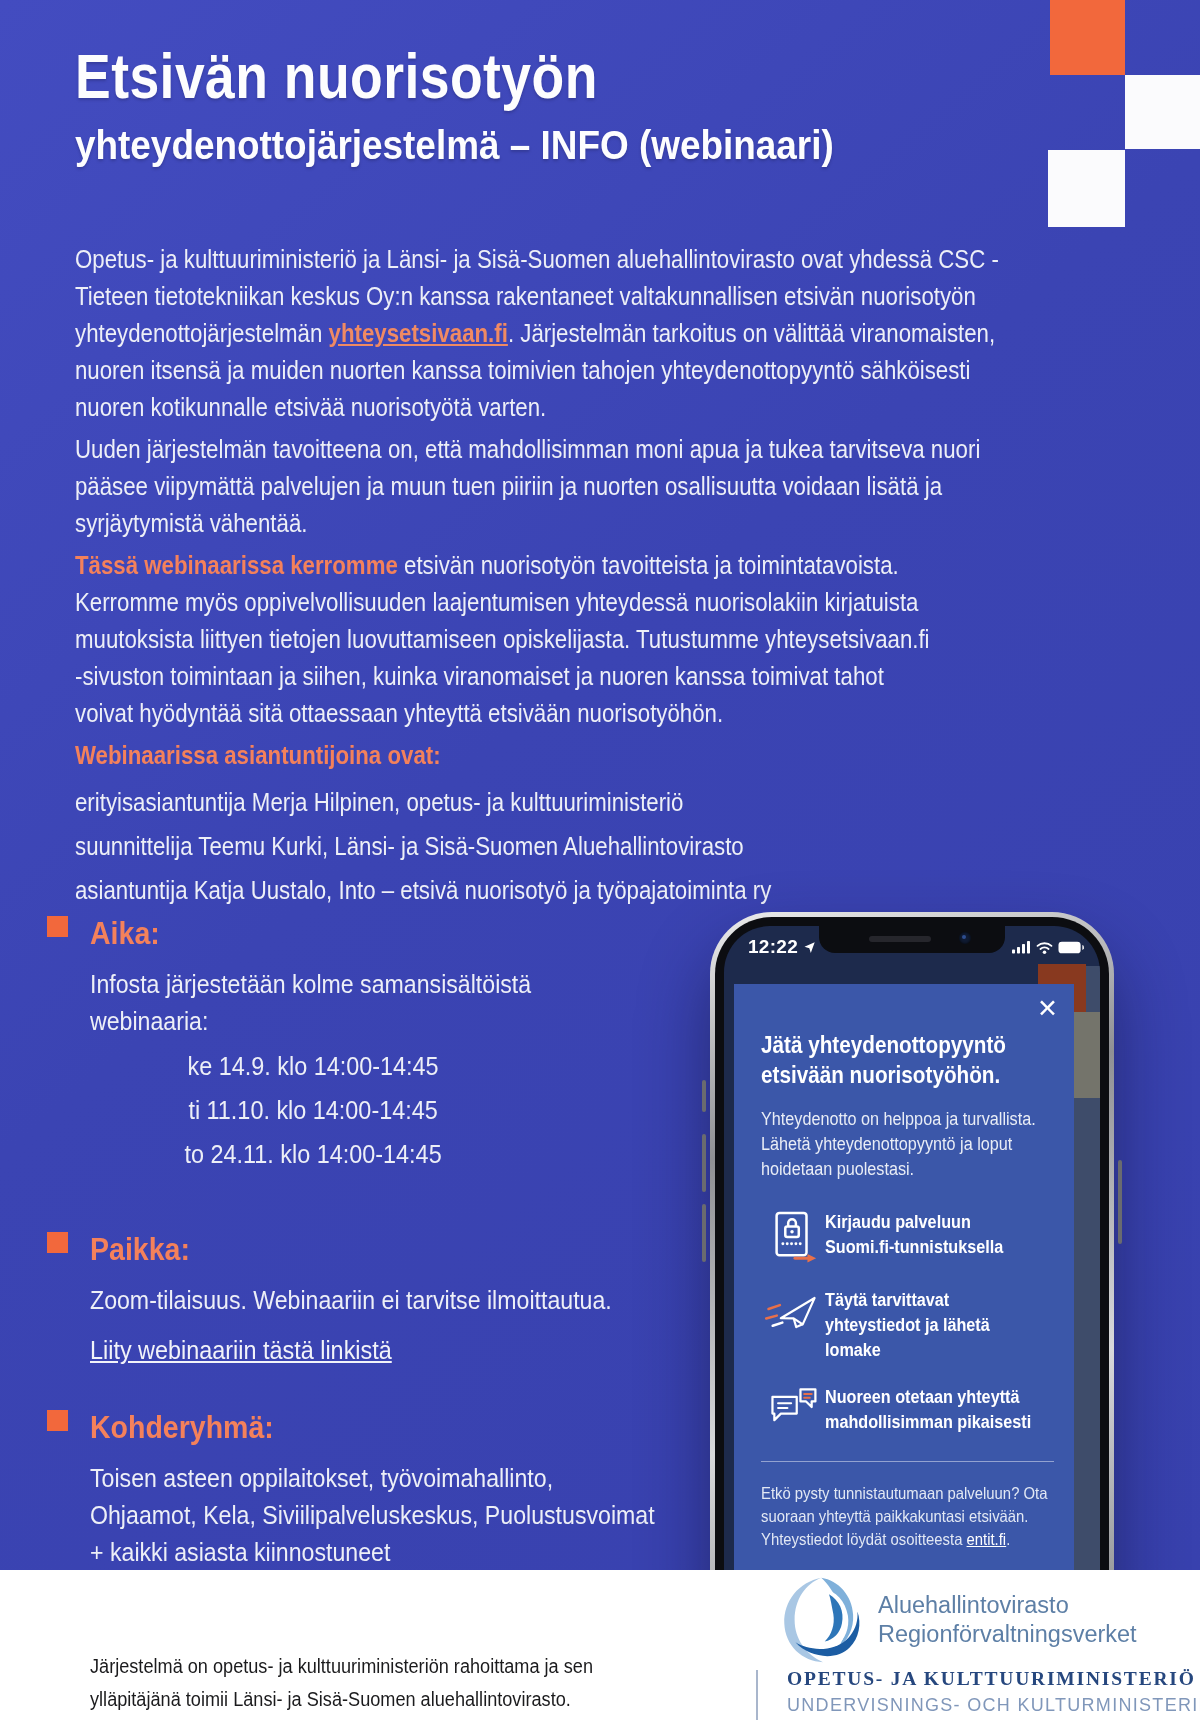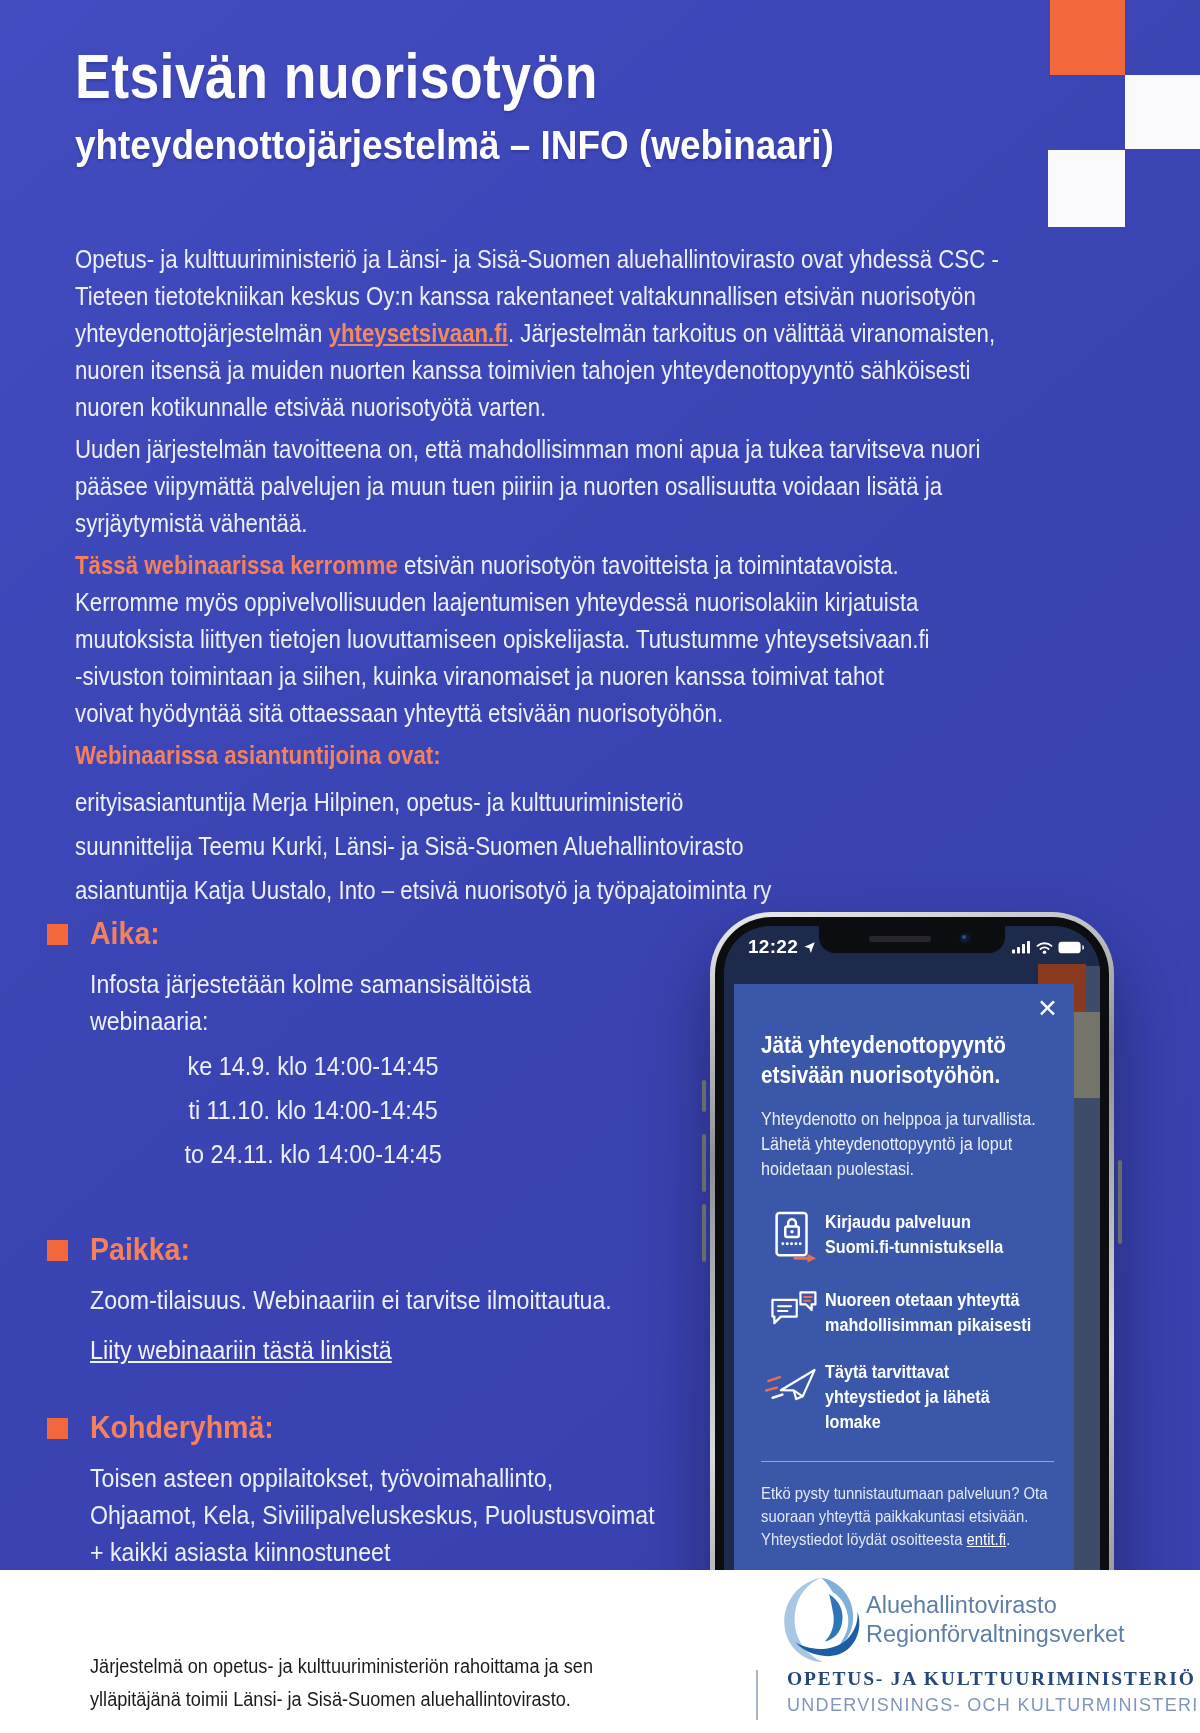--- a/index.html
+++ b/index.html
@@ -28,21 +28,21 @@
   .line { font-size:25px; line-height:37px; white-space:nowrap;
           transform:scaleX(0.89); transform-origin:left top; }
   .hl { color:#f4815b; font-weight:bold; }
   .link-orange { color:#f08a63; font-weight:bold; text-decoration:underline; cursor:pointer; }
   .experts-heading { font-size:25px; line-height:37px; margin-top:3px; margin-bottom:6px; }
   .experts .eline { font-size:25px; line-height:44px; white-space:nowrap;
                     transform:scaleX(0.89); transform-origin:left top; }
 
   
   .section { position:absolute; left:47px; color:#edeff7; }
-  .sec-head { display:flex; align-items:center; gap:22px; }
+  .sec-head { display:flex; gap:22px; }
   .bullet { width:21px; height:21px; background:#f2683c; flex:none; }
   .sec-title { font-size:31px; font-weight:bold; color:#f4815b; white-space:nowrap;
                transform:scaleX(0.92); transform-origin:left center; }
   .sec-body { margin-left:43px; margin-top:14px; }
   .sec-body .line { font-size:26px; line-height:37px; }
   .dates { margin-top:12px;text-align:center; }
   .date { font-size:26px; line-height:28px; margin-bottom:16px; white-space:nowrap;
           transform:scaleX(0.9); transform-origin:left top; }
   .sec-link { display:inline-block; margin-top:16px; color:#f2f3f9; text-decoration:underline;
               font-size:26px; white-space:nowrap; transform:scaleX(0.9); transform-origin:left top; cursor:pointer; }
@@ -91,21 +91,21 @@
   .m-div { height:1px; background:rgba(255,255,255,.45); margin:26px 2px 20px 0; }
   .m-foot .mline { font-size:16.5px; line-height:23px; color:#e2e8f4; white-space:nowrap;
                    transform:scaleX(0.9); transform-origin:left top; }
   .m-link { text-decoration:underline; color:#fff; cursor:pointer; }
 
   
   .footer { position:absolute; left:0; top:1570px; width:1200px; height:163px; background:#ffffff; }
   .note { position:absolute; left:90px; top:80px; color:#1b1b1d; }
   .note .nline { font-size:19.5px; line-height:33px; white-space:nowrap;
                  transform:scaleX(0.93); transform-origin:left top; }
-  .avi { position:absolute; left:780px; top:4px; display:flex; align-items:center; }
+  .avi { position:absolute; left:780px; top:4px; display:flex; align-items:center; gap:12px; }
   .avi-text { color:#5d7fa6; }
   .avi-text div { font-size:23.5px; line-height:29px; white-space:nowrap; }
   .okm { position:absolute; left:756px; top:98px; display:flex; gap:29px; }
   .okm-bar { width:2px; height:50px; background:#a9b6cc; margin-top:2px; }
   .okm-l1 { font-family:"Liberation Serif", serif; font-weight:bold; font-size:19.5px; color:#26477e;
             letter-spacing:1.8px; white-space:nowrap; }
   .okm-l2 { font-family:Liberation Sans, sans-serif; font-size:18px; color:#8097ba;
             letter-spacing:1.3px; white-space:nowrap; margin-top:5px; }
 </style>
 </head>
@@ -266,60 +266,60 @@
                       <path d="M43 47.5 l9 4.5 -9 4.5 z" fill="#e8704a"></path>
                     </svg>
                 </div>
                 <div class="f-text">
                   <div class="mline">Kirjaudu palveluun</div>
                   <div class="mline">Suomi.fi-tunnistuksella</div>
                 </div>
               </div>
               <div class="feature">
                 <div class="f-icon">
-                  <svg width="56" height="50" viewBox="0 0 60 52">
-                      <g fill="none" stroke-linejoin="round">
-                        <path d="M38 6 h16 v13 h-4 v6 l-6 -6 h-6 z" stroke="#ffffff" stroke-width="2.4"></path>
-                        <path d="M8 14 h26 v18 h-17 l-7 7 v-7 h-2 z" stroke="#ffffff" stroke-width="2.4"></path>
-                      </g>
-                      <g stroke-linecap="round" stroke-width="2.2">
-                        <path d="M14 21 h14" stroke="#ffffff"></path>
-                        <path d="M14 26 h10" stroke="#ffffff"></path>
-                        <path d="M42 11 h8" stroke="#e8704a"></path>
-                        <path d="M42 15 h6" stroke="#e8704a"></path>
-                      </g>
-                    </svg>
-                </div>
-                <div class="f-text">
-                  <div class="mline">Nuoreen otetaan yhteyttä</div>
-                  <div class="mline">mahdollisimman pikaisesti</div>
-                </div>
-              </div>
-              <div class="feature">
-                <div class="f-icon">
                   <svg width="58" height="52" viewBox="0 0 64 56">
                       <g transform="rotate(-8 32 30)">
                         <g fill="none" stroke="#ffffff" stroke-width="2.4" stroke-linejoin="round">
                           <path d="M18 33 L58 16 L41 43 L32 35 Z"></path>
                           <path d="M32 35 L33.5 45 L41 43"></path>
                         </g>
                         <g stroke-linecap="round" stroke-width="2.8">
                           <path d="M6 21 L19 18.5" stroke="#e8704a"></path>
                           <path d="M2 31 L14 29.5" stroke="#e8704a"></path>
                           <path d="M8 40 L19 38" stroke="#ffffff"></path>
                         </g>
                       </g>
                     </svg>
                 </div>
                 <div class="f-text">
                   <div class="mline">Täytä tarvittavat</div>
                   <div class="mline">yhteystiedot ja lähetä</div>
                   <div class="mline">lomake</div>
                 </div>
               </div>
+              <div class="feature">
+                <div class="f-icon">
+                  <svg width="56" height="50" viewBox="0 0 60 52">
+                      <g fill="none" stroke-linejoin="round">
+                        <path d="M38 6 h16 v13 h-4 v6 l-6 -6 h-6 z" stroke="#ffffff" stroke-width="2.4"></path>
+                        <path d="M8 14 h26 v18 h-17 l-7 7 v-7 h-2 z" stroke="#ffffff" stroke-width="2.4"></path>
+                      </g>
+                      <g stroke-linecap="round" stroke-width="2.2">
+                        <path d="M14 21 h14" stroke="#ffffff"></path>
+                        <path d="M14 26 h10" stroke="#ffffff"></path>
+                        <path d="M42 11 h8" stroke="#e8704a"></path>
+                        <path d="M42 15 h6" stroke="#e8704a"></path>
+                      </g>
+                    </svg>
+                </div>
+                <div class="f-text">
+                  <div class="mline">Nuoreen otetaan yhteyttä</div>
+                  <div class="mline">mahdollisimman pikaisesti</div>
+                </div>
+              </div>
             </div>
             <div class="m-div"></div>
             <div class="m-foot">
               <div class="mline">Etkö pysty tunnistautumaan palveluun? Ota</div>
               <div class="mline">suoraan yhteyttä paikkakuntasi etsivään.</div>
               <div class="mline"><span>Yhteystiedot löydät osoitteesta </span><a class="m-link">entit.fi</a><span>.</span></div>
             </div>
           </div>
         </div>
       </div>

